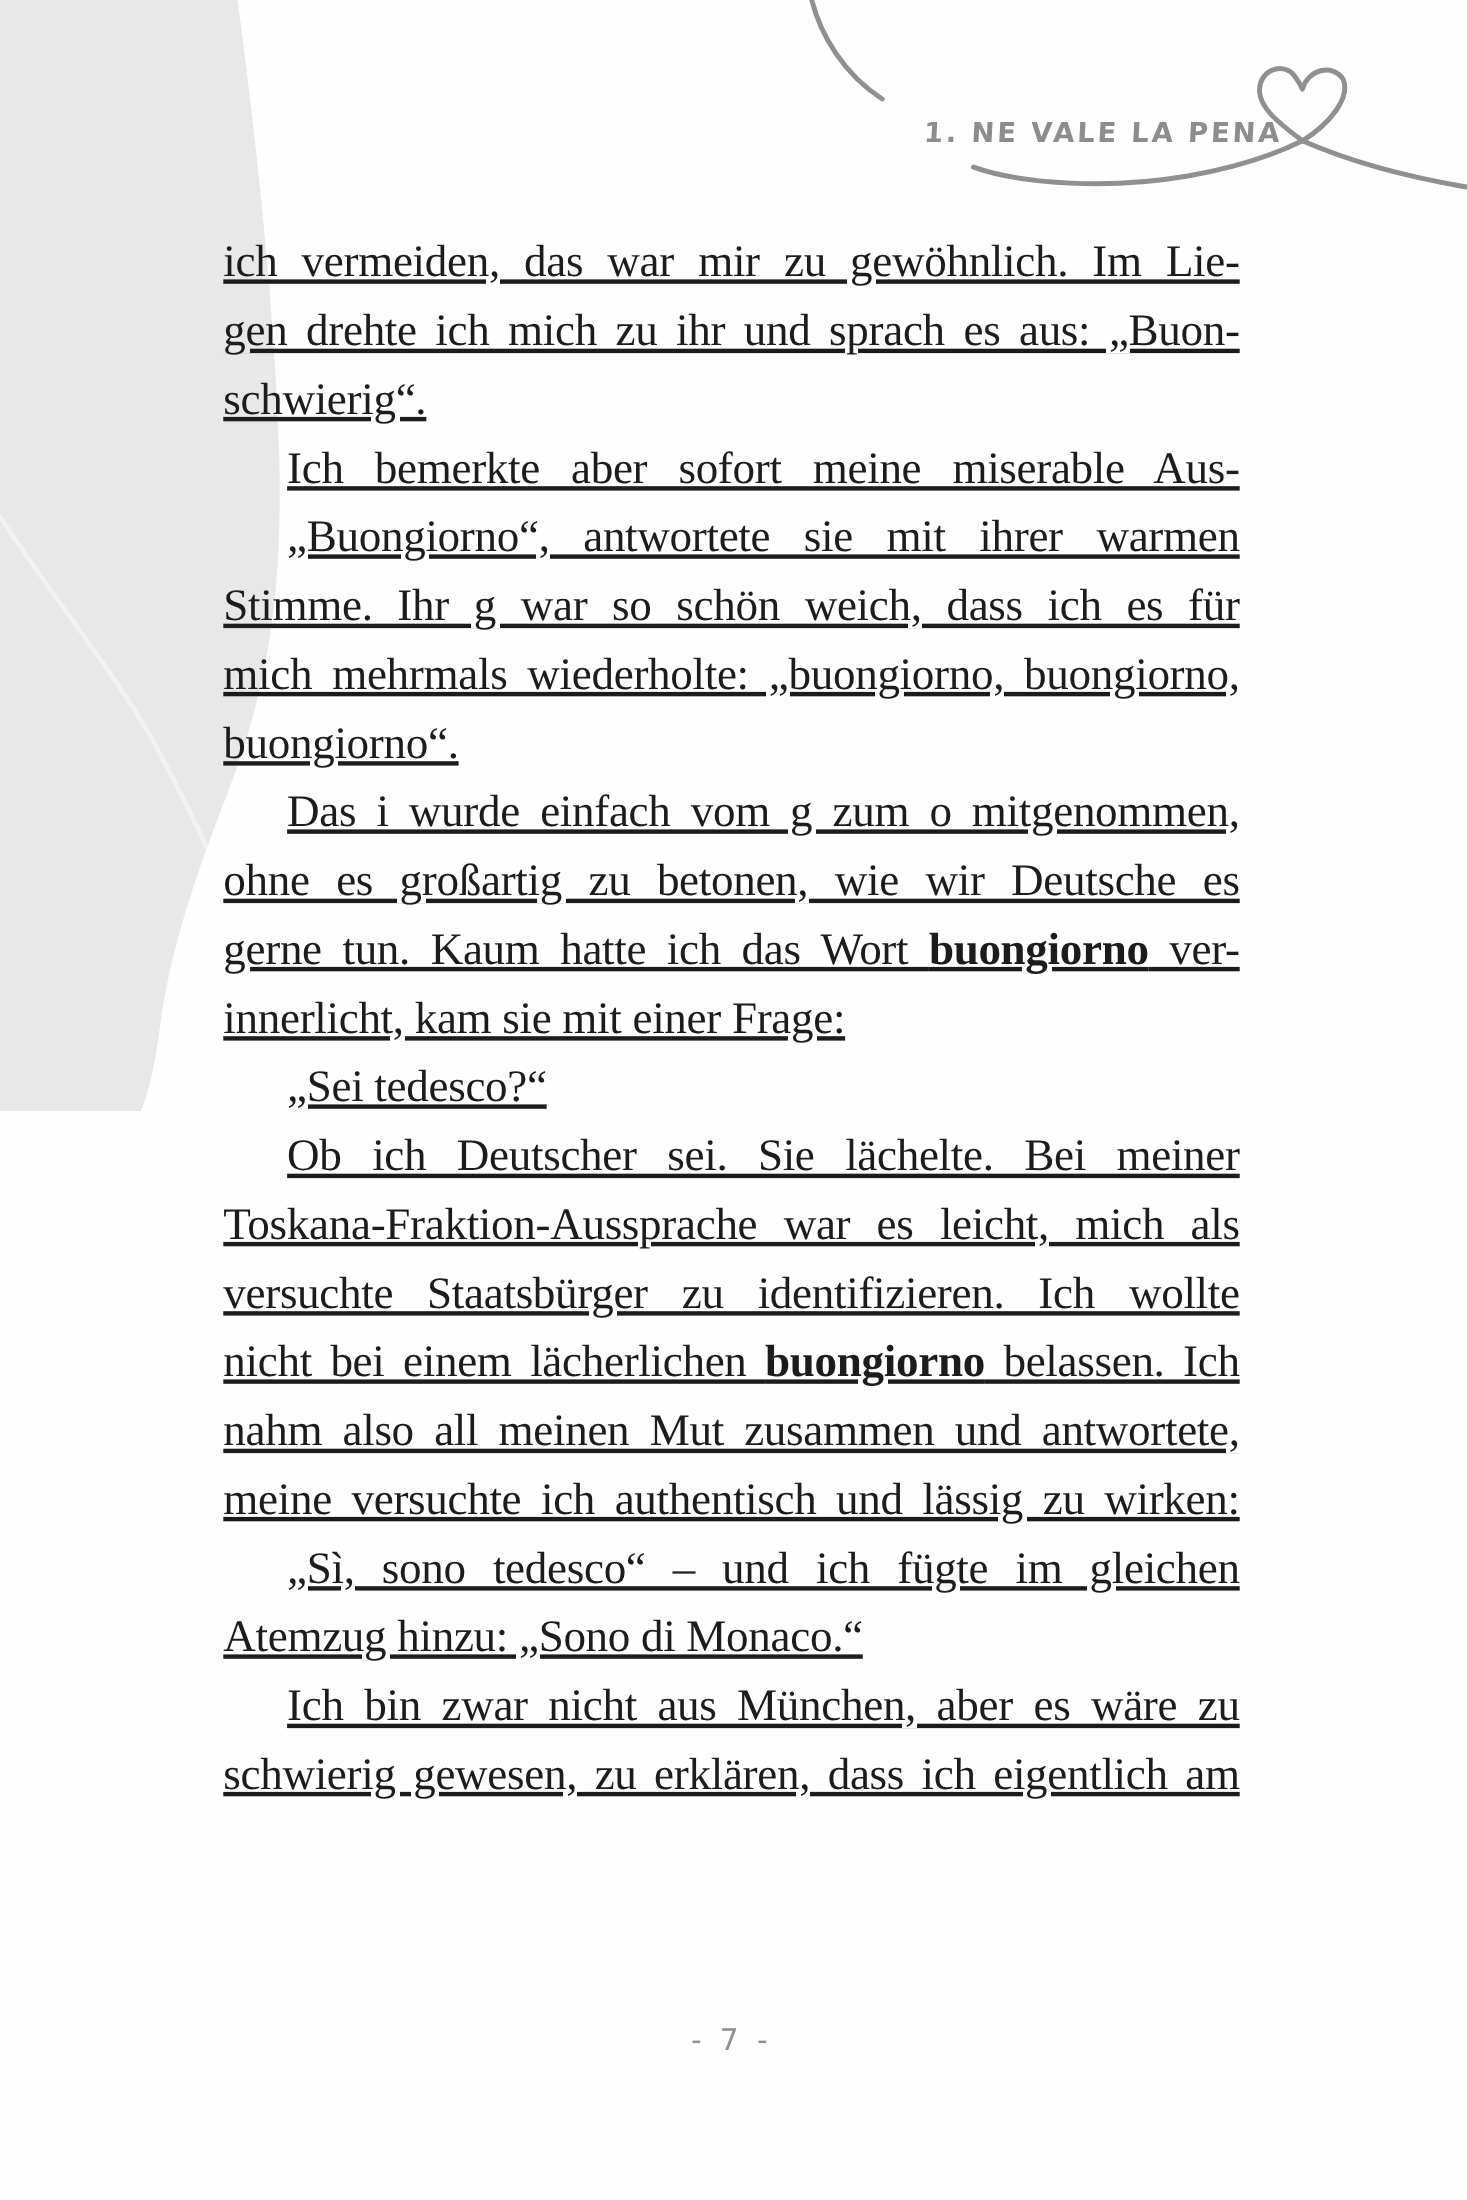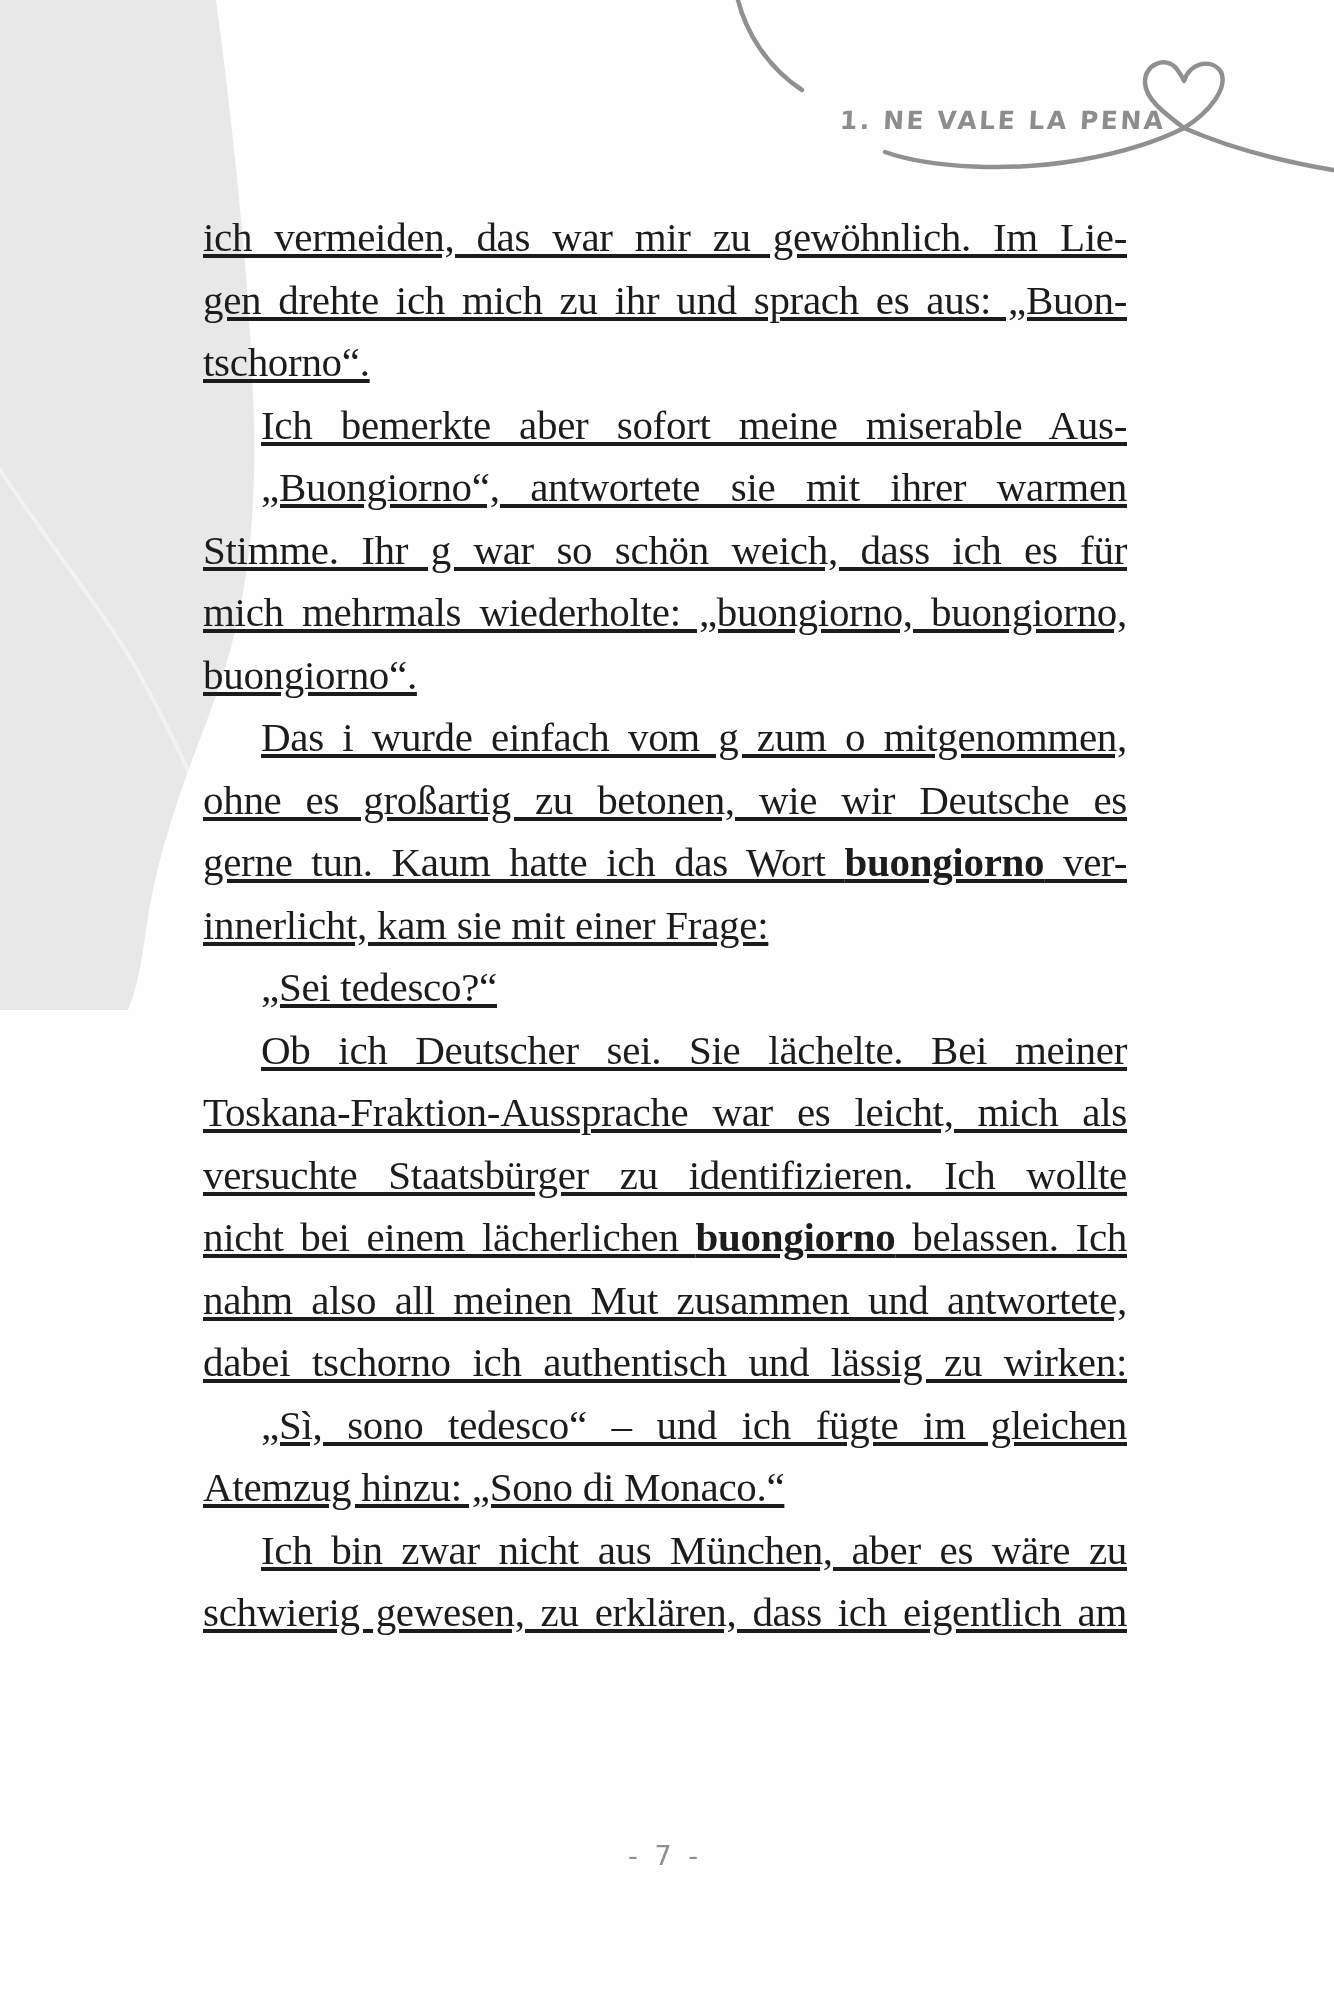--- a/index.html
+++ b/index.html
@@ -74,37 +74,37 @@
     <path fill="none" stroke-width="4.5" stroke-linecap="round" d="M 885 152 C 930 168, 1010 172, 1080 160 C 1120 153, 1156 142, 1184 128 C 1225 146, 1280 161, 1333 170" stroke="#909090"></path>
 
     <path fill="none" stroke-width="4.5" stroke-linecap="round" stroke-linejoin="round" d="M 1184 128 C 1160 110, 1146 98, 1145 83 C 1144 64, 1166 56, 1176 68 C 1179 72, 1182 76, 1184 81 C 1190 62, 1212 58, 1221 72 C 1228 88, 1210 112, 1184 128" stroke="#909090"></path>
   </svg>
 
   <div class="chapter-header">1. NE VALE LA PENA</div>
 
   <div class="body-text">
       <div class="line just">ich vermeiden, das war mir zu gewöhnlich. Im Lie-</div>
       <div class="line just">gen drehte ich mich zu ihr und sprach es aus: „Buon-</div>
-      <div class="line">tschorno“.</div>
+      <div class="line">schwierig“.</div>
       <div class="line indent just">Ich bemerkte aber sofort meine miserable Aus-</div>
       <div class="line indent just">„Buongiorno“, antwortete sie mit ihrer warmen</div>
       <div class="line just">Stimme. Ihr g war so schön weich, dass ich es für</div>
       <div class="line just">mich mehrmals wiederholte: „buongiorno, buongiorno,</div>
       <div class="line">buongiorno“.</div>
       <div class="line indent just">Das i wurde einfach vom g zum o mitgenommen,</div>
       <div class="line just">ohne es großartig zu betonen, wie wir Deutsche es</div>
       <div class="line just"><span>gerne tun. Kaum hatte ich das Wort </span><span class="b">buongiorno</span><span> ver-</span></div>
       <div class="line">innerlicht, kam sie mit einer Frage:</div>
       <div class="line indent">„Sei tedesco?“</div>
       <div class="line indent just">Ob ich Deutscher sei. Sie lächelte. Bei meiner</div>
       <div class="line just">Toskana-Fraktion-Aussprache war es leicht, mich als</div>
       <div class="line just">versuchte Staatsbürger zu identifizieren. Ich wollte</div>
       <div class="line just"><span>nicht bei einem lächerlichen </span><span class="b">buongiorno</span><span> belassen. Ich</span></div>
       <div class="line just">nahm also all meinen Mut zusammen und antwortete,</div>
-      <div class="line just">dabei tschorno ich authentisch und lässig zu wirken:</div>
+      <div class="line just">meine versuchte ich authentisch und lässig zu wirken:</div>
       <div class="line indent just">„Sì, sono tedesco“ – und ich fügte im gleichen</div>
       <div class="line">Atemzug hinzu: „Sono di Monaco.“</div>
       <div class="line indent just">Ich bin zwar nicht aus München, aber es wäre zu</div>
       <div class="line just">schwierig gewesen, zu erklären, dass ich eigentlich am</div>
     </div>
 
   <div class="page-number">- 7 -</div>
 
 </div>
 

